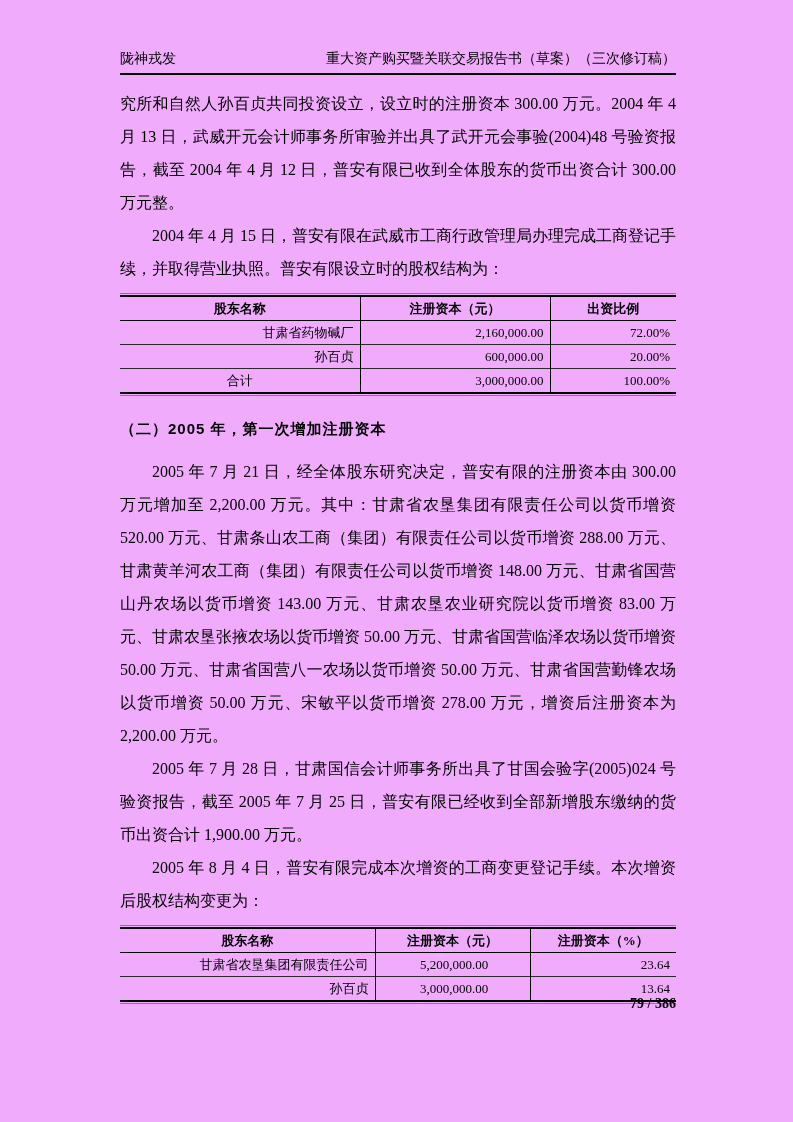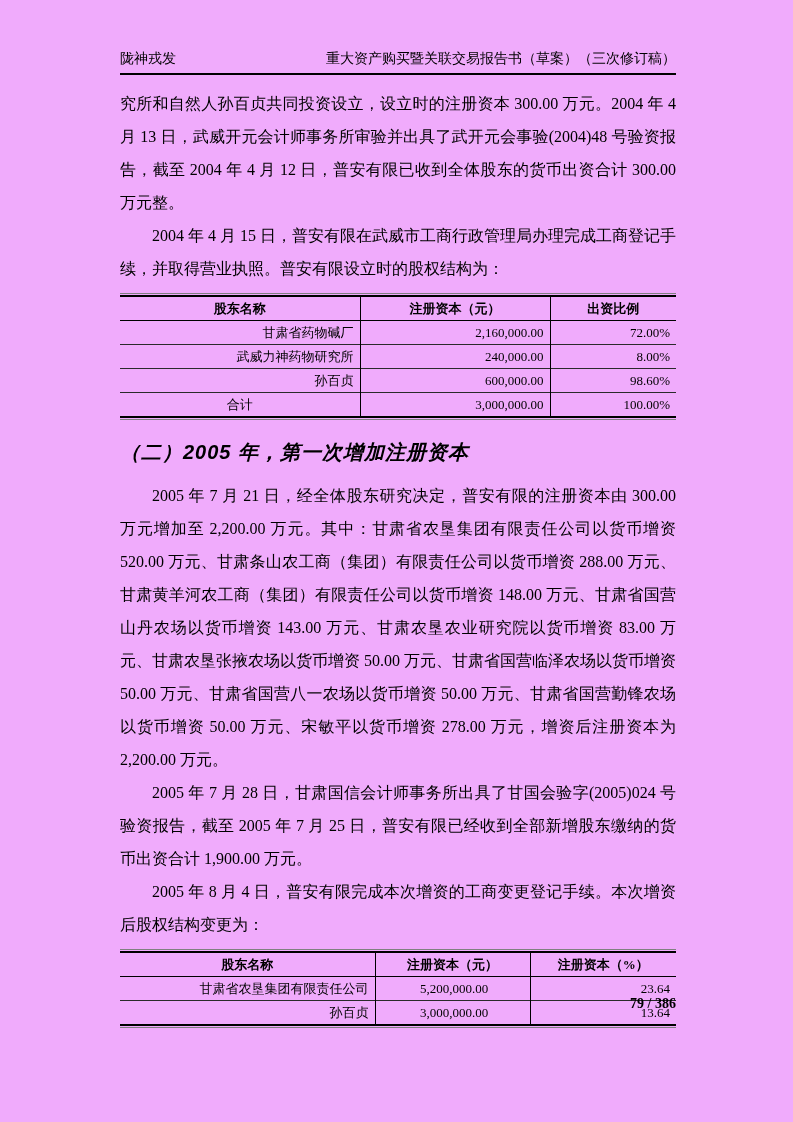--- a/index.html
+++ b/index.html
@@ -67,25 +67,24 @@
   }
   tbody tr + tr td { border-top: 1px solid #2a2a2a; }
   td.name { text-align: right; }
   td.num { text-align: right; }
   td.num-tight { text-align: center; padding-right: 3px; }
   tr.total-row td { font-weight: normal; }
   tr.total-row td:first-child { text-align: center; }
   h2.section-heading {
     margin: 19px 0 13px 0;
     font-family: "Liberation Sans", "DejaVu Sans", sans-serif;
-    font-size: 20px;
+    font-size: 15px;
     font-weight: bold;
     line-height: 27px;
     letter-spacing: 1px;
-    font-style: italic;
   }
   .page-footer {
     position: absolute;
     right: 117px;
     top: 996px;
     font-size: 14px;
     font-weight: bold;
   }
 </style>
 </head>
@@ -118,28 +117,23 @@
             <th>出资比例</th>
           </tr>
         </thead>
         <tbody>
           <tr>
             <td class="name">甘肃省药物碱厂</td>
             <td class="num">2,160,000.00</td>
             <td class="num">72.00%</td>
           </tr>
           <tr>
-            <td class="name">武威力神药物研究所</td>
-            <td class="num">240,000.00</td>
-            <td class="num">8.00%</td>
-          </tr>
-          <tr>
             <td class="name">孙百贞</td>
             <td class="num">600,000.00</td>
-            <td class="num">98.60%</td>
+            <td class="num">20.00%</td>
           </tr>
           <tr class="total-row">
             <td>合计</td>
             <td class="num">3,000,000.00</td>
             <td class="num">100.00%</td>
           </tr>
         </tbody>
       </table>
     </div>
 

